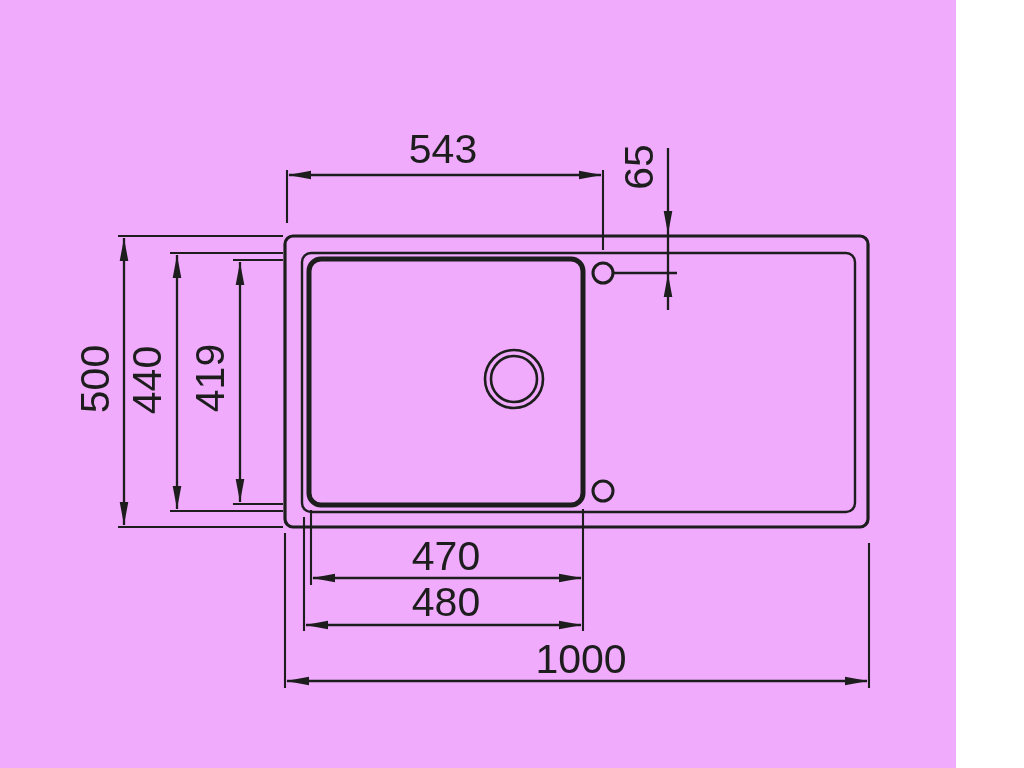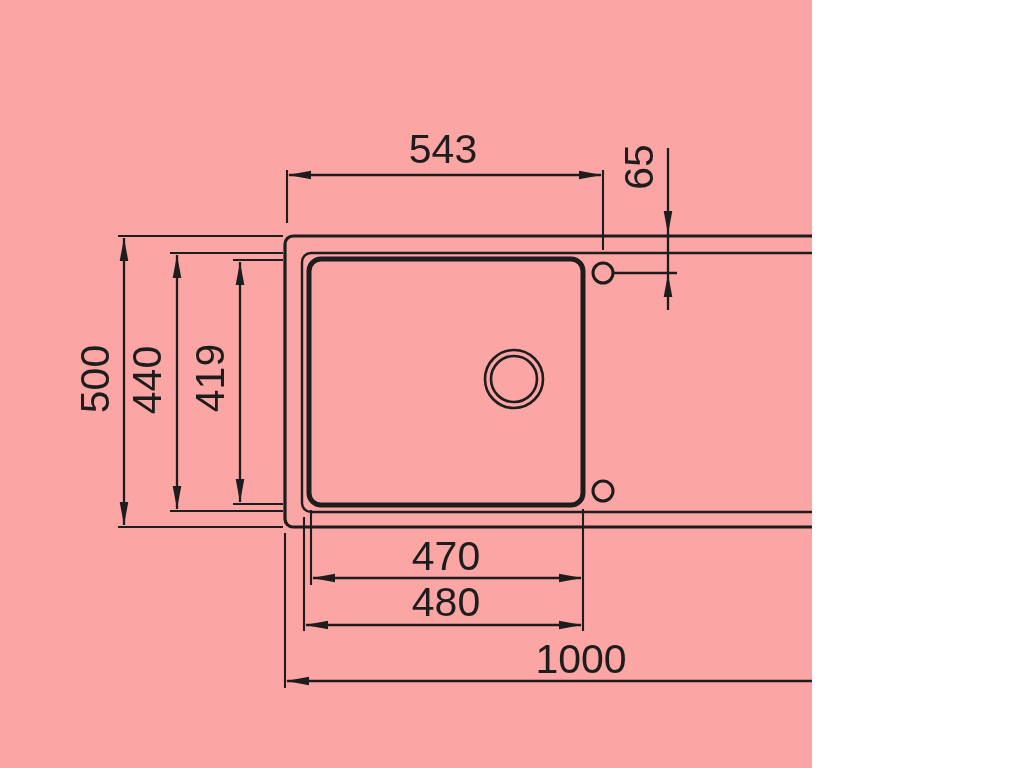--- a/index.html
+++ b/index.html
@@ -2,23 +2,23 @@
 <html><head>
 <meta charset="utf-8">
 <style>
   html, body {
     margin: 0;
     padding: 0;
     background: #ffffff;
   }
   .canvas {
     position: relative;
-    width: 812px;
+    width: 956px;
     height: 768px;
-    background: #fca5a5;
+    background: #f0abfc;
     overflow: hidden;
     font-family: "Liberation Sans", sans-serif;
   }
   svg text {
     font-family: "Liberation Sans", sans-serif;
     font-size: 41px;
     fill: #1d1d1d;
   }
 </style>
 </head>

